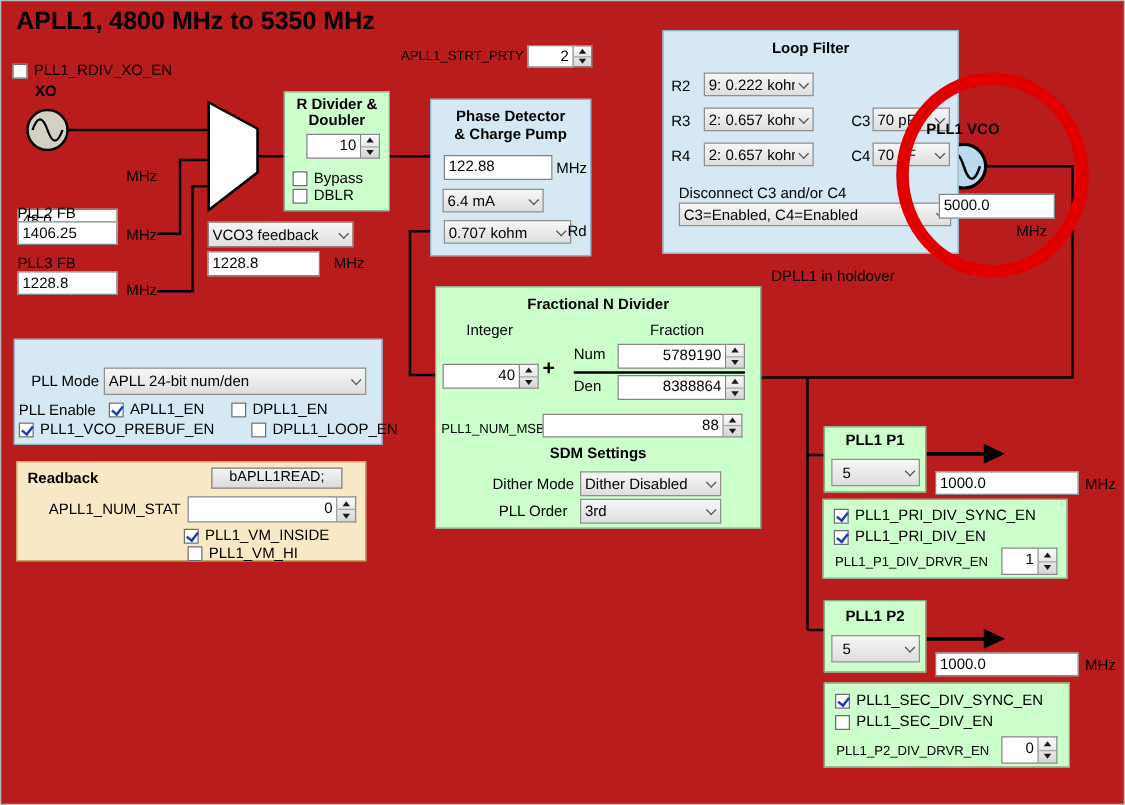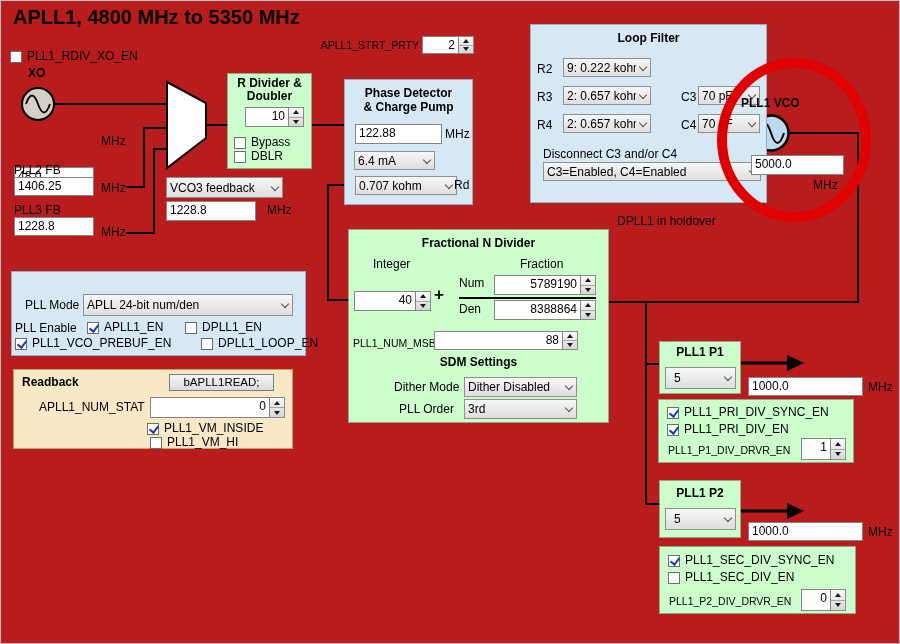--- a/index.html
+++ b/index.html
@@ -250,21 +250,21 @@
       <div class="btns">
         <div>
             <span class="tri-up"></span>
           </div>
         <div>
             <span class="tri-dn"></span>
           </div>
       </div>
     </div>
     <div class="lbl sm" style="left:4px; top:107px;">PLL1_NUM_MSB</div>
-    <div class="spin" style="left:85px; top:101px; width:144px; height:19px;">
+    <div class="spin" style="left:85px; top:101px; width:160px; height:19px;">
       <div class="sf">88</div>
       <div class="btns">
         <div>
             <span class="tri-up"></span>
           </div>
         <div>
             <span class="tri-dn"></span>
           </div>
       </div>
     </div>

